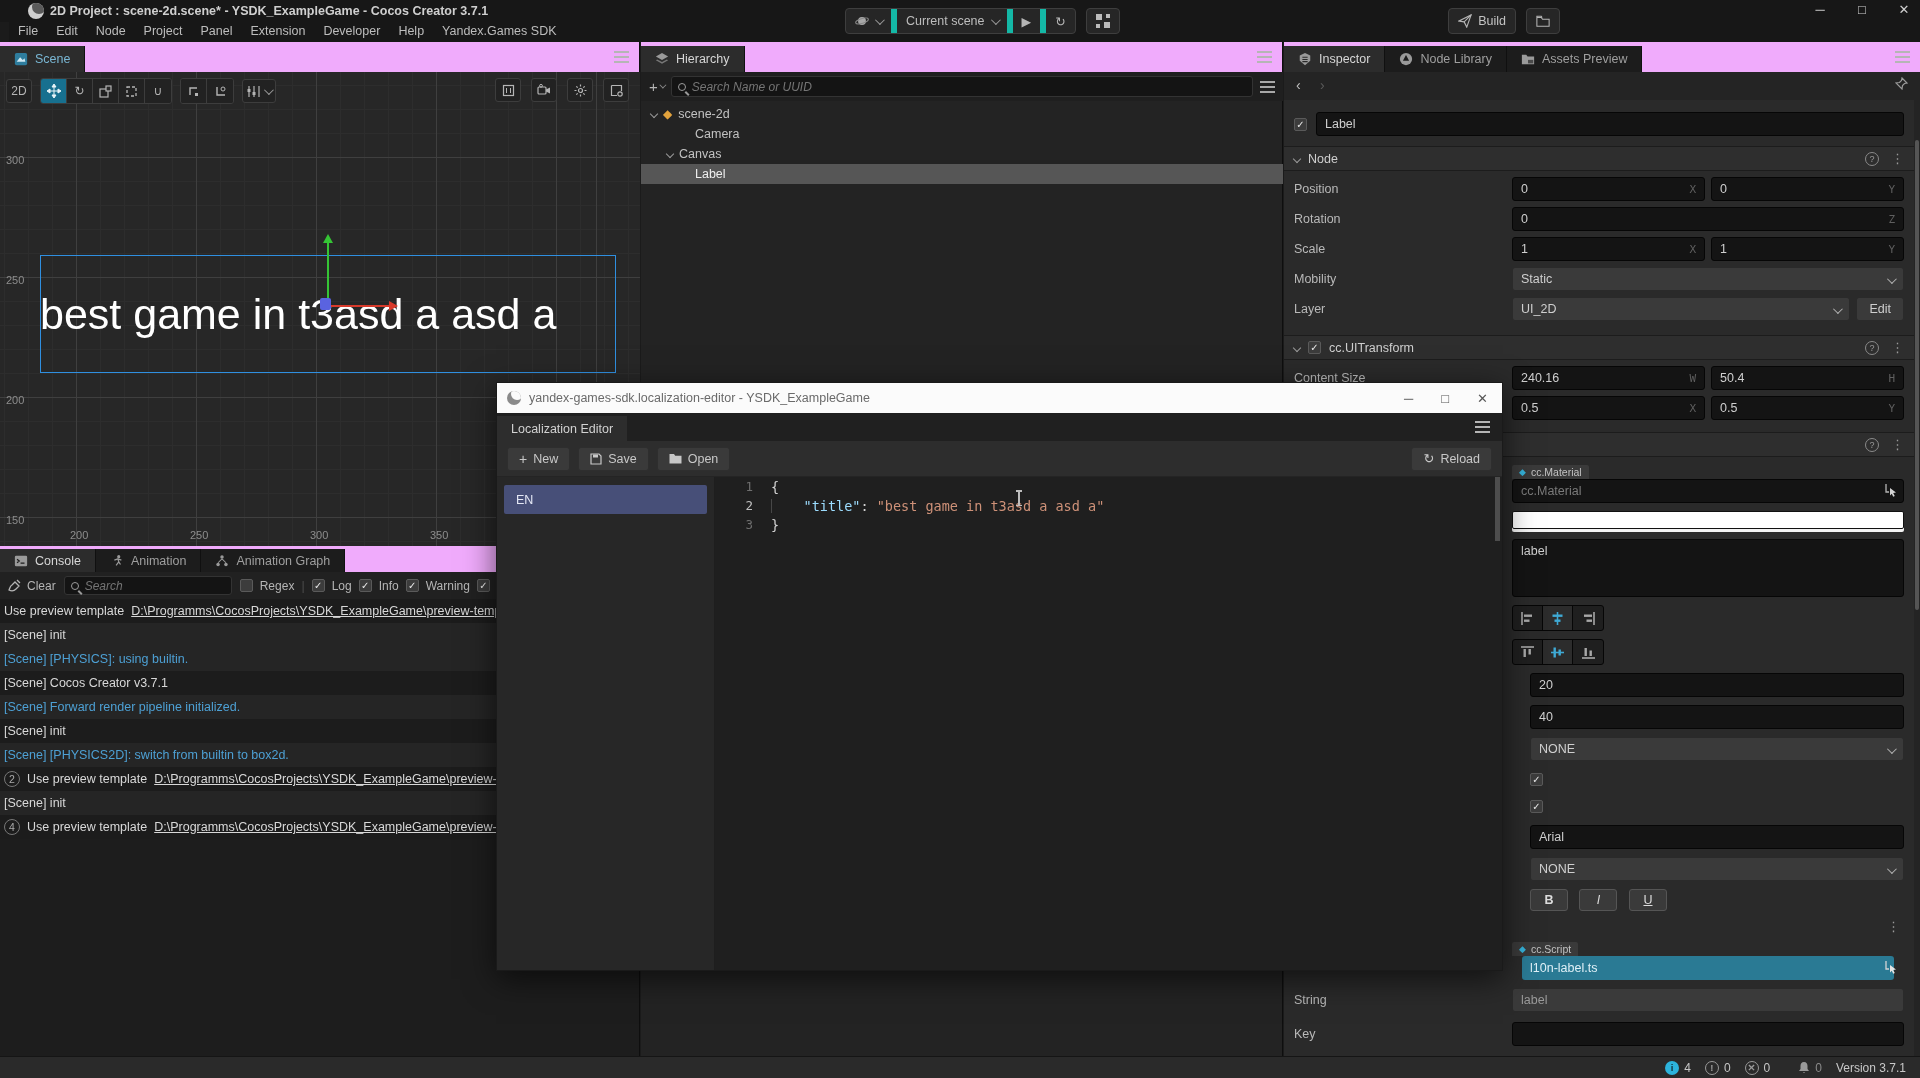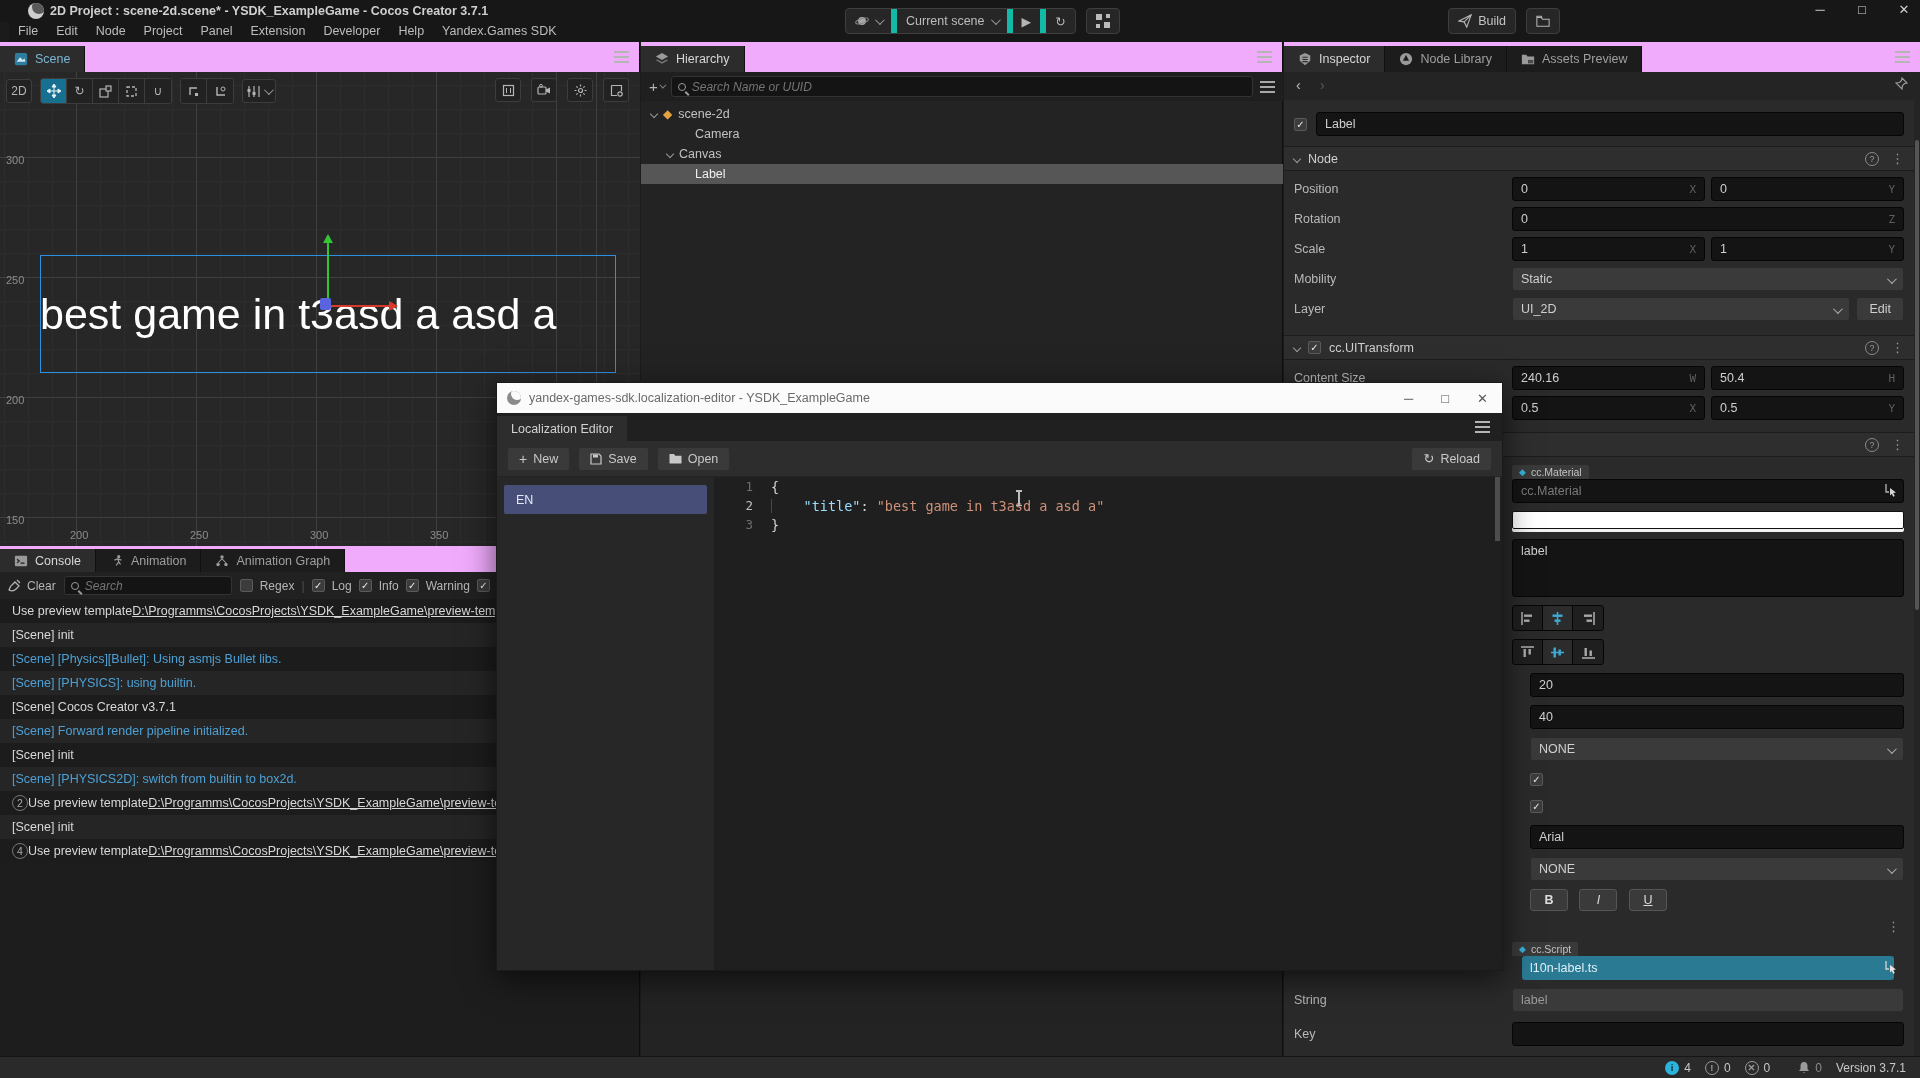--- a/index.html
+++ b/index.html
@@ -78,21 +78,21 @@
   .search-box input { background:transparent; border:none; outline:none; color:#bbb; font-style:italic; font-size:12px; width:140px;
                       font-family:"Liberation Sans", sans-serif; }
   .mag { width:8px; height:8px; border:1.5px solid #9a9a9a; border-radius:50%; position:relative; flex:none; }
   .mag::after { content:""; position:absolute; left:7px; top:7px; width:5px; height:1.5px; background:#9a9a9a; transform:rotate(45deg); transform-origin:0 0; }
   .cbx { width:13px; height:13px; background:#3c3c3c; border:1px solid #5a5a5a; border-radius:2px;
          color:#e8e8e8; font-size:10px; line-height:11px; text-align:center; flex:none; }
   .cbx.empty { color:transparent; }
   .flt-label { color:#b5b5b5; font-size:12px; }
   .flt-div { color:#4a4a4a; }
   #console-logs { position:absolute; left:0; top:53px; width:640px; bottom:0; overflow:hidden; }
-  .c-row { height:24px; display:flex; align-items:center; padding:0 12px; white-space:nowrap; overflow:hidden; font-size:12.5px; }
+  .c-row { height:24px; display:flex; align-items:center; padding:0 4px; gap:7px; white-space:nowrap; overflow:hidden; font-size:12.5px; }
   .c-row.odd { background:#1c1c1c; }
   .c-row.even { background:#252525; }
   .c-row .link { text-decoration:underline; }
   .c-row.info, .c-row.info .link { color:#4da0d4; }
   .c-row.log { color:#d8d8d8; }
   .badge { width:16px; height:16px; border:1px solid #777; border-radius:50%; color:#aaa; font-size:10.5px;
            display:flex; align-items:center; justify-content:center; flex:none; }
   .tabicon { width:14px; height:14px; display:inline-block; }
 
   
@@ -413,23 +413,20 @@
   </div>
 
   <div id="console-logs">
       <div class="c-row odd log">
         <span>Use preview template </span>
         <span class="link">D:\Programms\CocosProjects\YSDK_ExampleGame\preview-templat</span>
       </div>
       <div class="c-row even log">
         <span>[Scene] init</span>
       </div>
-      <div class="c-row odd info">
-        <span>[Scene] [Physics][Bullet]: Using asmjs Bullet libs.</span>
-      </div>
       <div class="c-row even info">
         <span>[Scene] [PHYSICS]: using builtin.</span>
       </div>
       <div class="c-row odd log">
         <span>[Scene] Cocos Creator v3.7.1</span>
       </div>
       <div class="c-row even info">
         <span>[Scene] Forward render pipeline initialized.</span>
       </div>
       <div class="c-row odd log">

